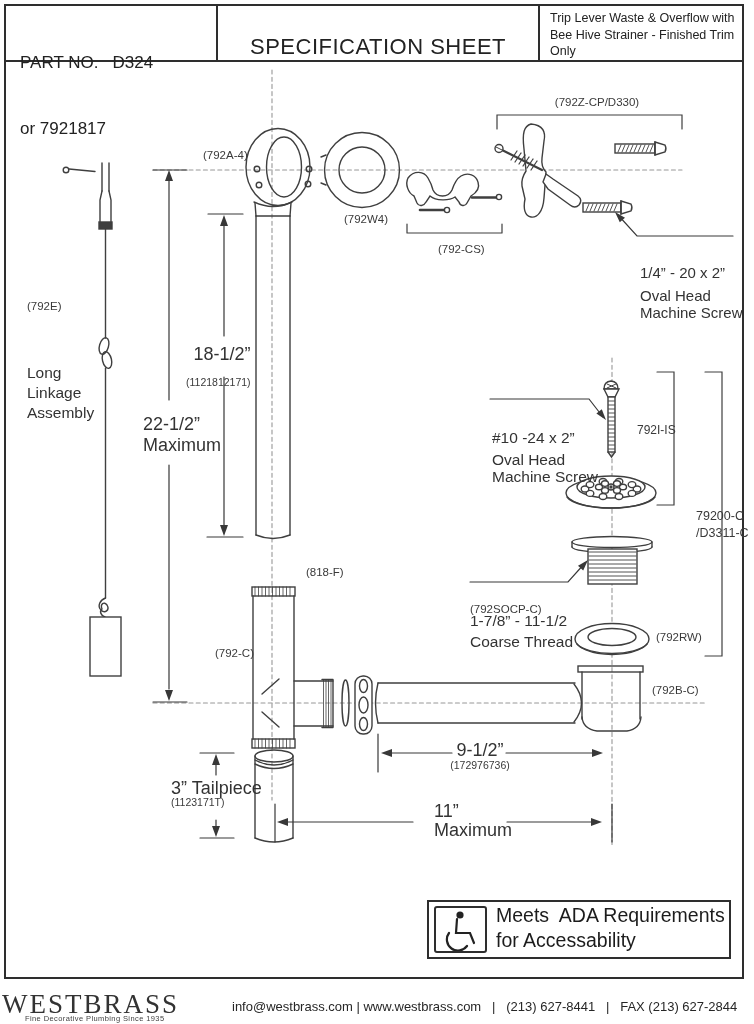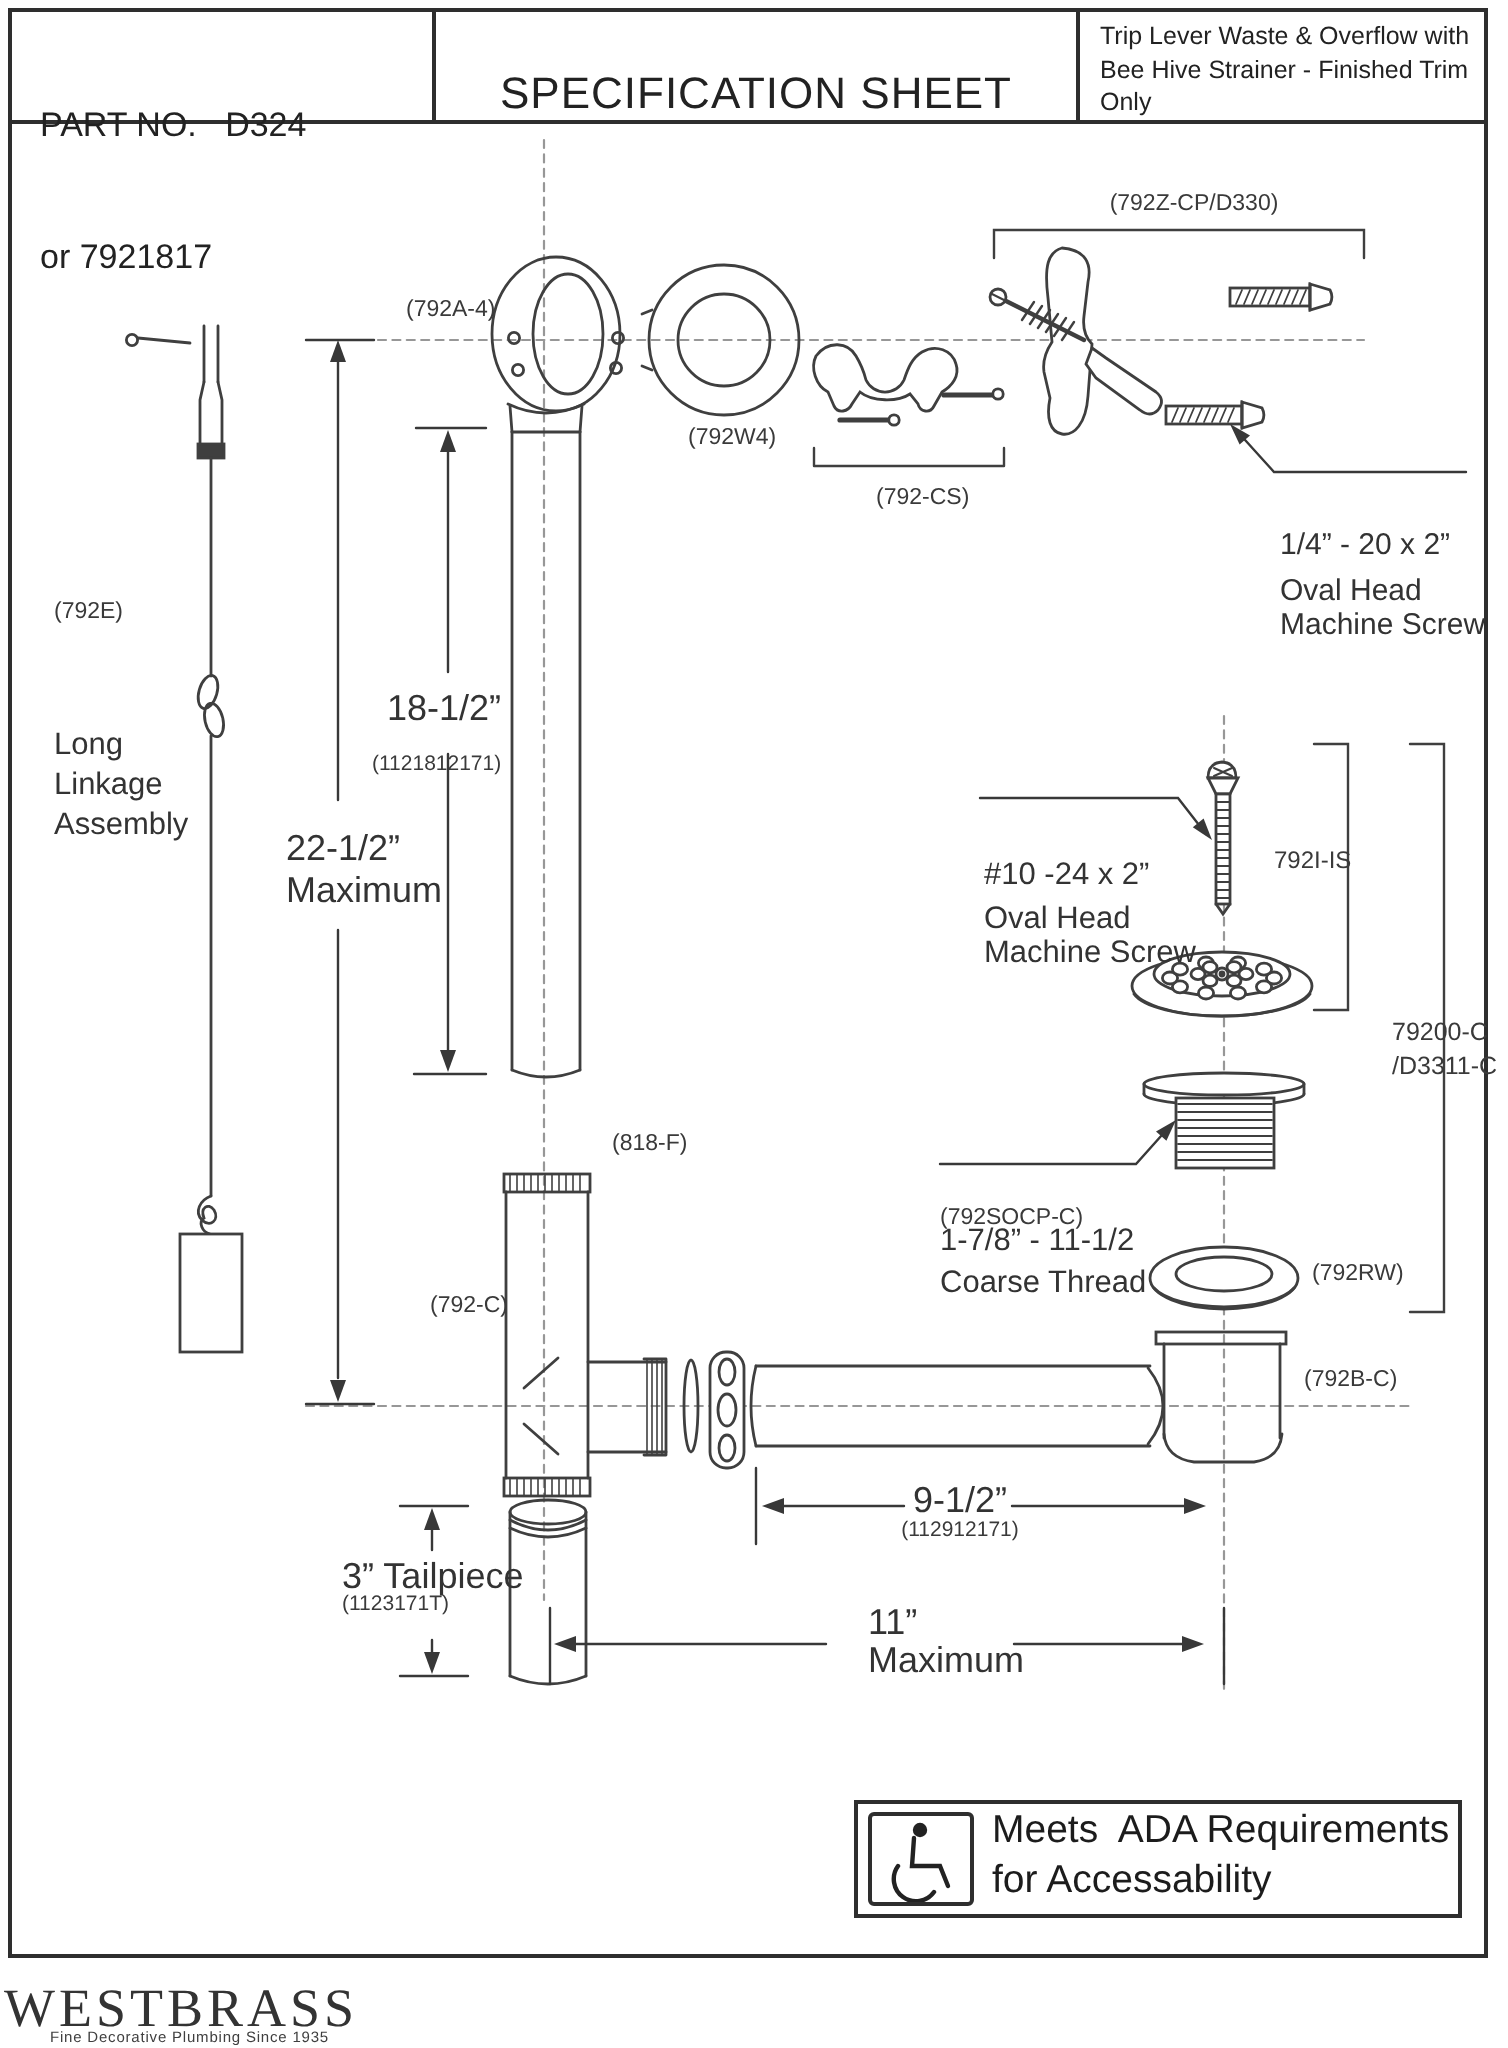--- a/index.html
+++ b/index.html
@@ -377,32 +377,33 @@
   <div class="dim" style="left:190px;top:344px;width:64px;text-align:center">18-1/2”</div>
   <div class="dimsub" style="left:186px;top:376px;width:72px;text-align:left">(1121812171)</div>
 
   <div class="dim" style="left:143px;top:414px;line-height:21px">22-1/2”
 Maximum</div>
 
   <div class="dim" style="left:171px;top:778px">3” Tailpiece</div>
   <div class="dimsub" style="left:171px;top:796px">(1123171T)</div>
 
   <div class="dim" style="left:452px;top:740px;width:56px;text-align:center">9-1/2”</div>
-  <div class="dimsub" style="left:444px;top:759px;width:72px;text-align:center">(112912171)</div>
+  <div class="dimsub" style="left:444px;top:759px;width:72px;text-align:center">(172976736)</div>
 
   <div class="dim" style="left:434px;top:801px">11”</div>
   <div class="dim" style="left:434px;top:820px">Maximum</div>
 
   <div class="ada-box"></div>
   <div class="ada-icon-box">
     <svg width="49" height="43" viewBox="0 0 49 43" fill="none" stroke="#222" stroke-width="2.2" stroke-linecap="round">
       <circle cx="24" cy="7" r="3.6" fill="#222" stroke="none"></circle>
       <path d="M21,11 L20,25 L34,25 L38,35"></path>
       <path d="M13,25 A10.5,10.5 0 1 0 31,38"></path>
     </svg>
   </div>
   <div class="ada-text">Meets  ADA Requirements</div>
   <div class="ada-text" style="top:928px">for Accessability</div>
 
   <div class="brand">WESTBRASS</div>
   <div class="tagline">Fine Decorative Plumbing Since 1935</div>
+  <div class="contact">info@westbrass.com | www.westbrass.com   |   (213) 627-8441   |   FAX (213) 627-2844</div>
 
 </div>
 
 </body></html>

